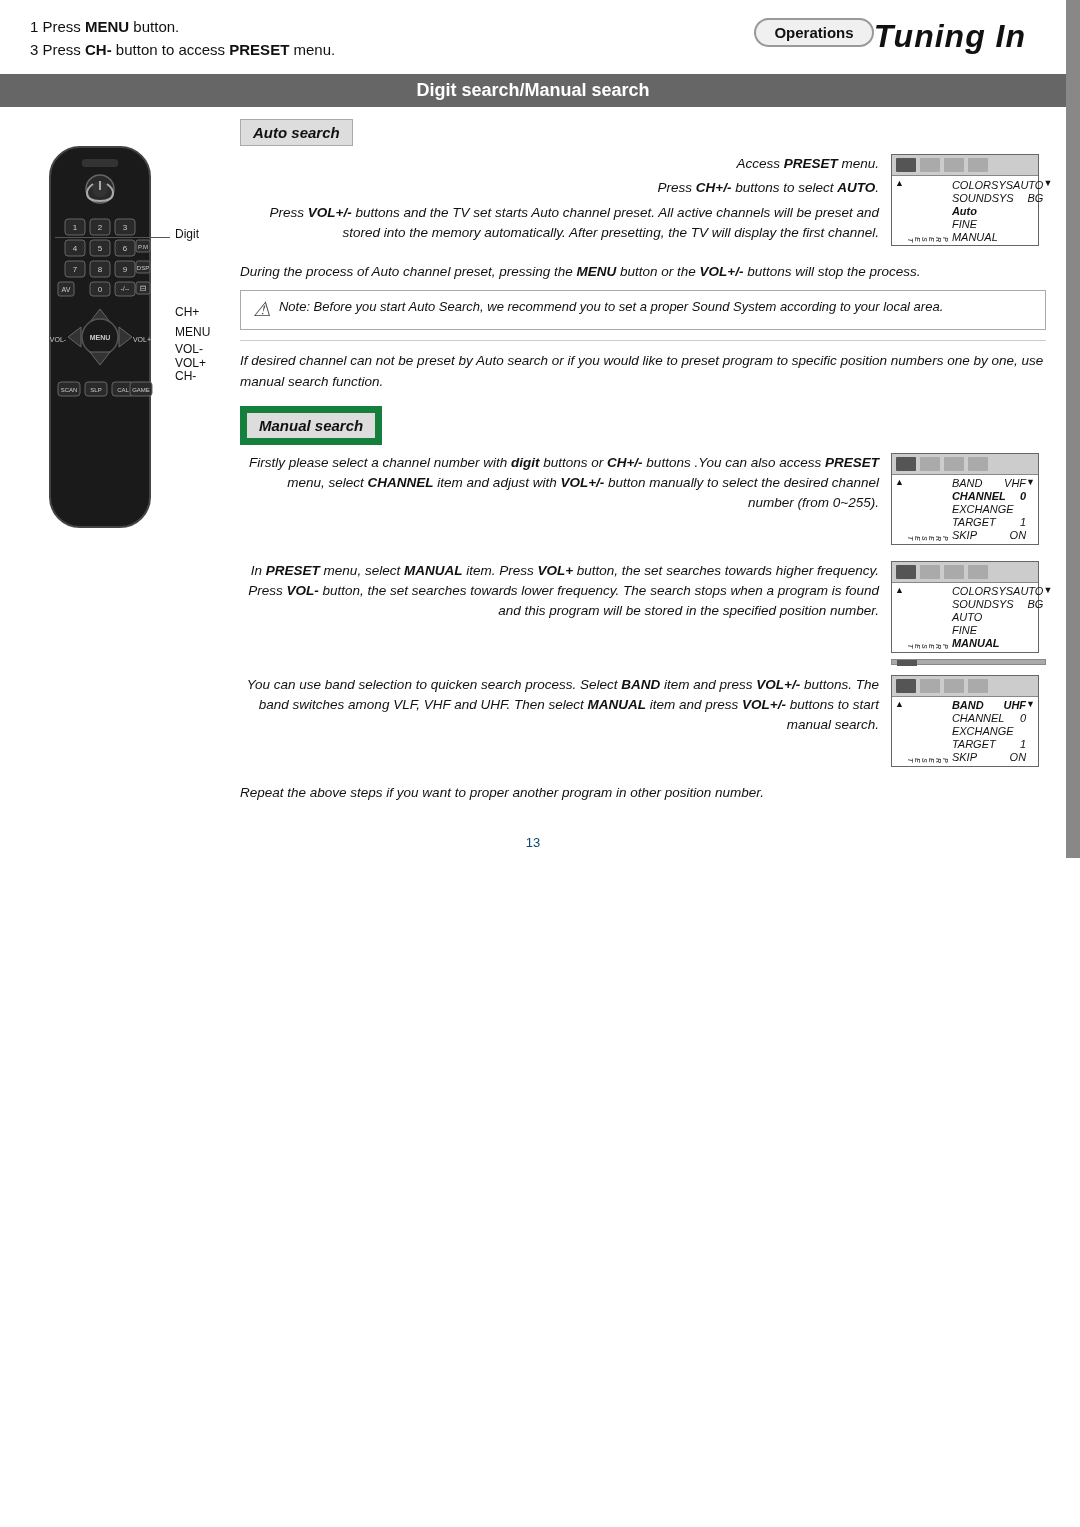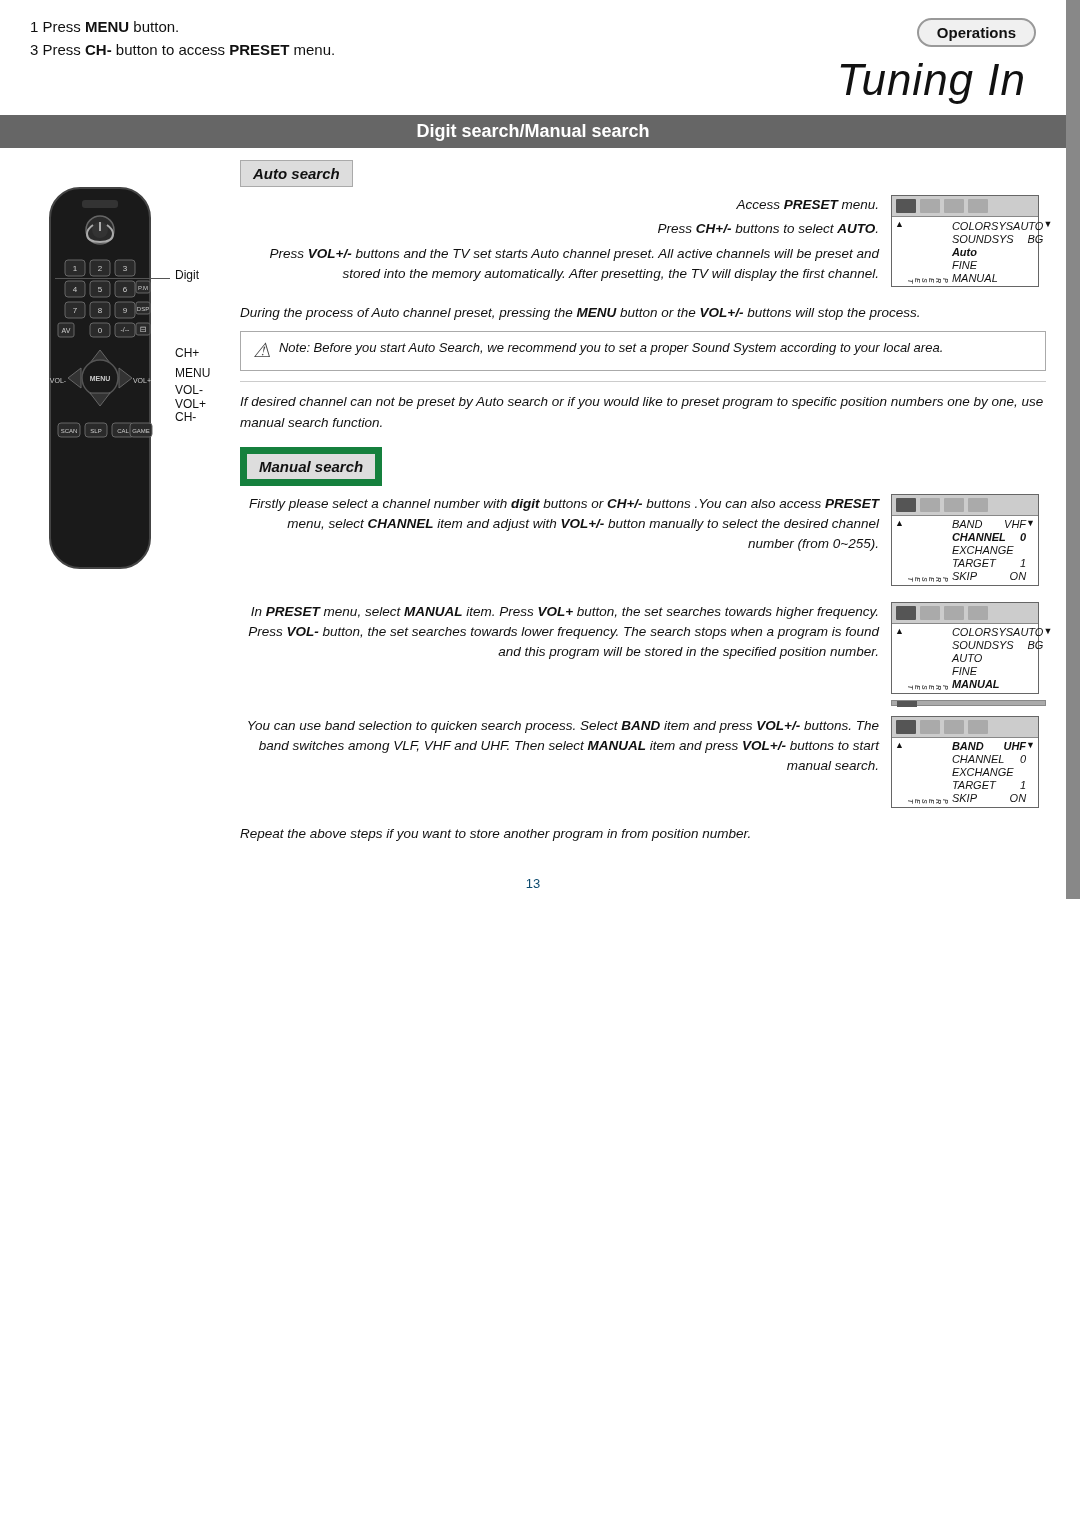--- a/index.html
+++ b/index.html
@@ -24,35 +24,35 @@
       flex: 1;
     }
     .instructions p {
       margin-bottom: 6px;
       font-size: 15px;
     }
     .instructions p strong { font-weight: bold; }
 
     .top-right {
       display: flex;
-      flex-direction: column;
+      flex-direction: row;
       align-items: flex-end;
     }
     .operations-badge {
       border: 2px solid #999;
       border-radius: 16px;
       padding: 4px 18px;
       font-size: 15px;
       font-weight: bold;
       margin-bottom: 8px;
       background: #f0f0f0;
     }
     .page-title {
-      font-size: 44px;
-      font-weight: normal;
+      font-size: 32px;
+      font-weight: bold;
       font-style: italic;
       letter-spacing: 1px;
       margin-right: 10px;
     }
 
     
     .section-banner {
       background: #666;
       color: #fff;
       text-align: center;
@@ -564,21 +564,21 @@
                         <span>SKIP</span>
                         <span>ON</span>
                       </div>
                   </div>
                   <div class="tv-arrow-down">▼</div>
                 </div>
               </div>
             </div>
           </div>
 
-          <p style="font-size:13.5px; line-height:1.5; margin-top:8px;">Repeat the above steps if you want to store another program in from position number.</p>
+          <p style="font-size:13.5px; line-height:1.5; margin-top:8px;">Repeat the above steps if you want to proper another program in other position number.</p>
         </div>
 
       </div>
 
     </div>
 
     <div class="page-footer">
       <span>13</span>
     </div>
 

